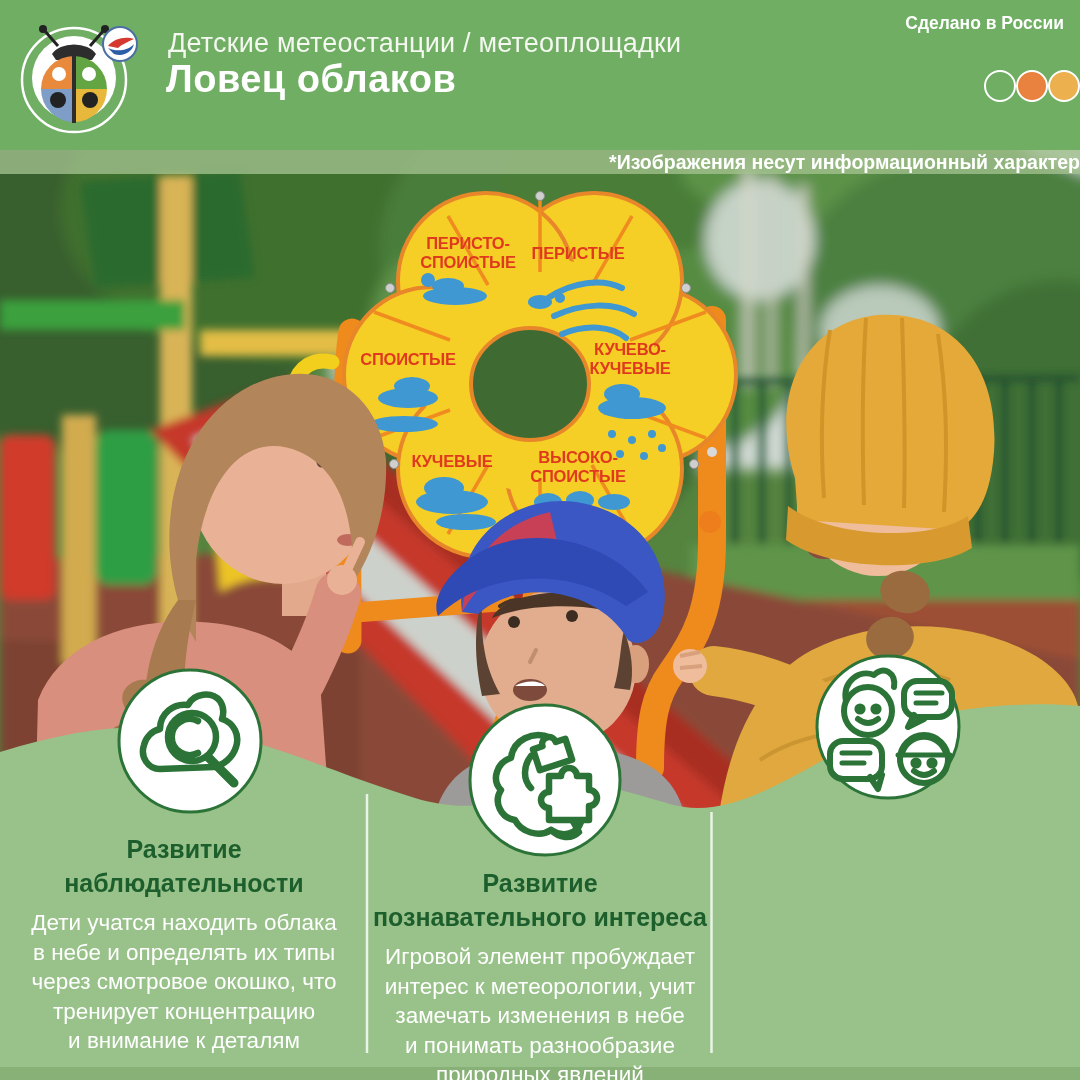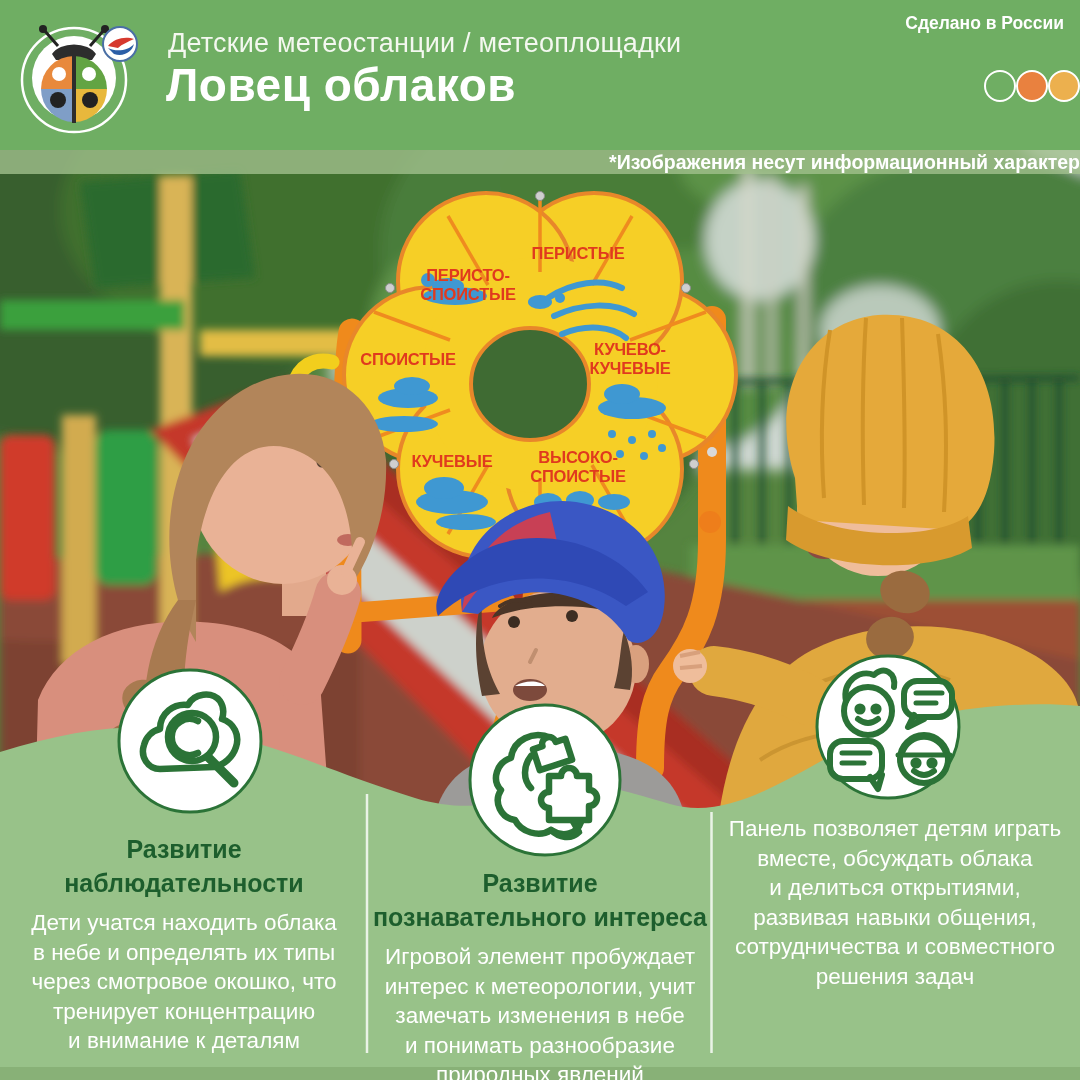--- a/index.html
+++ b/index.html
@@ -4,21 +4,21 @@
 <style>
   html,body{margin:0;padding:0;}
   body{width:1080px;height:1080px;position:relative;overflow:hidden;
        font-family:"Liberation Sans","DejaVu Sans",sans-serif;background:#6fae63;}
   .abs{position:absolute;}
   .ws{white-space:pre-line;}
   
   #header{left:0;top:0;width:1080px;height:118px;background:#6fae63;z-index:4;}
   #made-in{top:13px;right:16px;font-size:17.5px;font-weight:bold;color:#ffffff;}
   #category{left:168px;top:28px;font-size:27px;color:#f4f8f0;letter-spacing:.2px;text-align:center;}
-  #title{left:166px;top:58px;font-size:46px;font-weight:bold;color:#ffffff;letter-spacing:.5px;}
+  #title{left:166px;top:58px;font-size:38px;font-weight:bold;color:#ffffff;letter-spacing:.5px;}
   .dot{width:28px;height:28px;border-radius:50%;border:2.5px solid #ffffff;top:70px;}
   #dot-1{right:64px;background:transparent;}
   #dot-2{right:32px;background:#e9813f;}
   #dot-3{right:0px;background:#ecb04e;}
   
   #notice{left:0;top:150px;width:1080px;height:24px;background:rgba(163,193,142,.78);
           z-index:5;text-align:right;box-sizing:border-box;
           font-size:19.5px;font-weight:bold;color:#ffffff;line-height:24px;}
   
   #scene{left:0;top:0;z-index:1;}
@@ -341,21 +341,21 @@
   <div id="made-in" class="abs">Сделано в России</div>
   <div id="category" class="abs">Детские метеостанции / метеоплощадки</div>
   <div id="title" class="abs">Ловец облаков</div>
   <div class="dot abs" id="dot-1"></div>
   <div class="dot abs" id="dot-2"></div>
   <div class="dot abs" id="dot-3"></div>
 </div>
 
 <div id="notice" class="abs">*Изображения несут информационный характер</div>
 
-<div class="petal-label abs ws" style="left:468px;top:234px;margin-top:32px;">ПЕРИСТО-
+<div class="petal-label abs ws" style="left:468px;top:234px;">ПЕРИСТО-
 СПОИСТЫЕ</div>
 <div class="petal-label abs ws" style="left:578px;top:244px;">ПЕРИСТЫЕ</div>
 <div class="petal-label abs ws" style="left:408px;top:350px;">СПОИСТЫЕ</div>
 <div class="petal-label abs ws" style="left:630px;top:340px;">КУЧЕВО-
 КУЧЕВЫЕ</div>
 <div class="petal-label abs ws" style="left:452px;top:452px;">КУЧЕВЫЕ</div>
 <div class="petal-label abs ws" style="left:578px;top:448px;">ВЫСОКО-
 СПОИСТЫЕ</div>
 
 <div id="feature-1" class="feature abs">
@@ -370,19 +370,13 @@
 <div id="feature-2" class="feature abs">
   <h3 class="ws">Развитие
 познавательного интереса</h3>
   <p class="ws">Игровой элемент пробуждает
 интерес к метеорологии, учит
 замечать изменения в небе
 и понимать разнообразие
 природных явлений</p>
 </div>
 <div id="feature-3" class="feature abs">
-  <p class="ws">Панель позволяет детям играть
-вместе, обсуждать облака
-и делиться открытиями,
-развивая навыки общения,
-сотрудничества и совместного
-решения задач</p>
 </div>
 
 </body></html>

